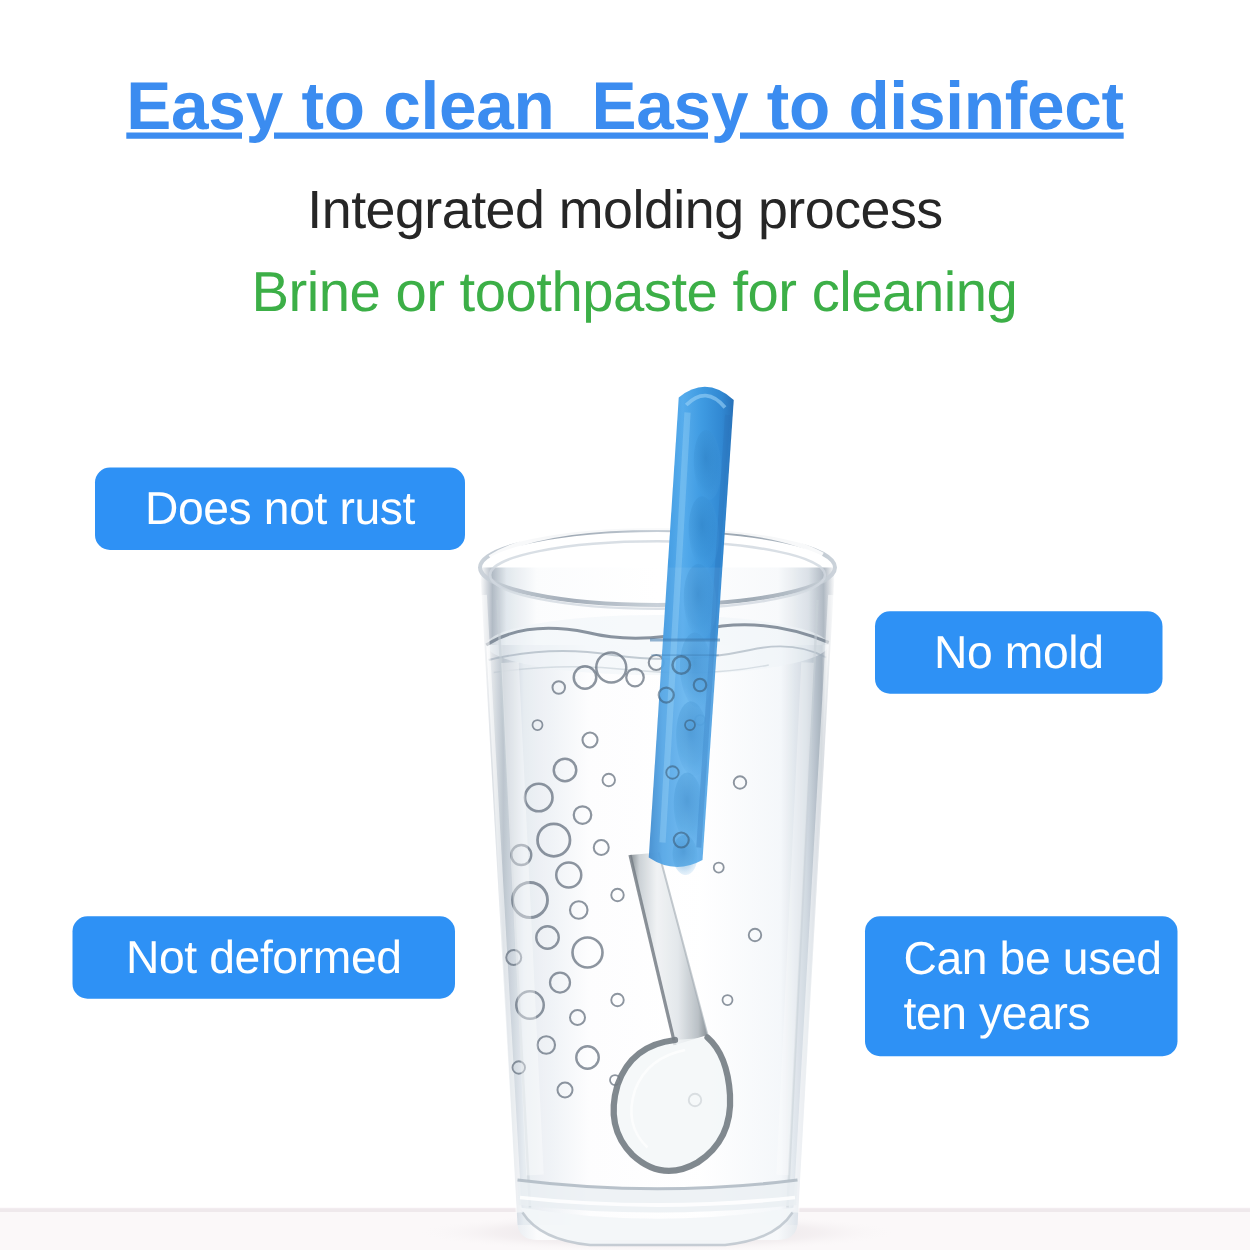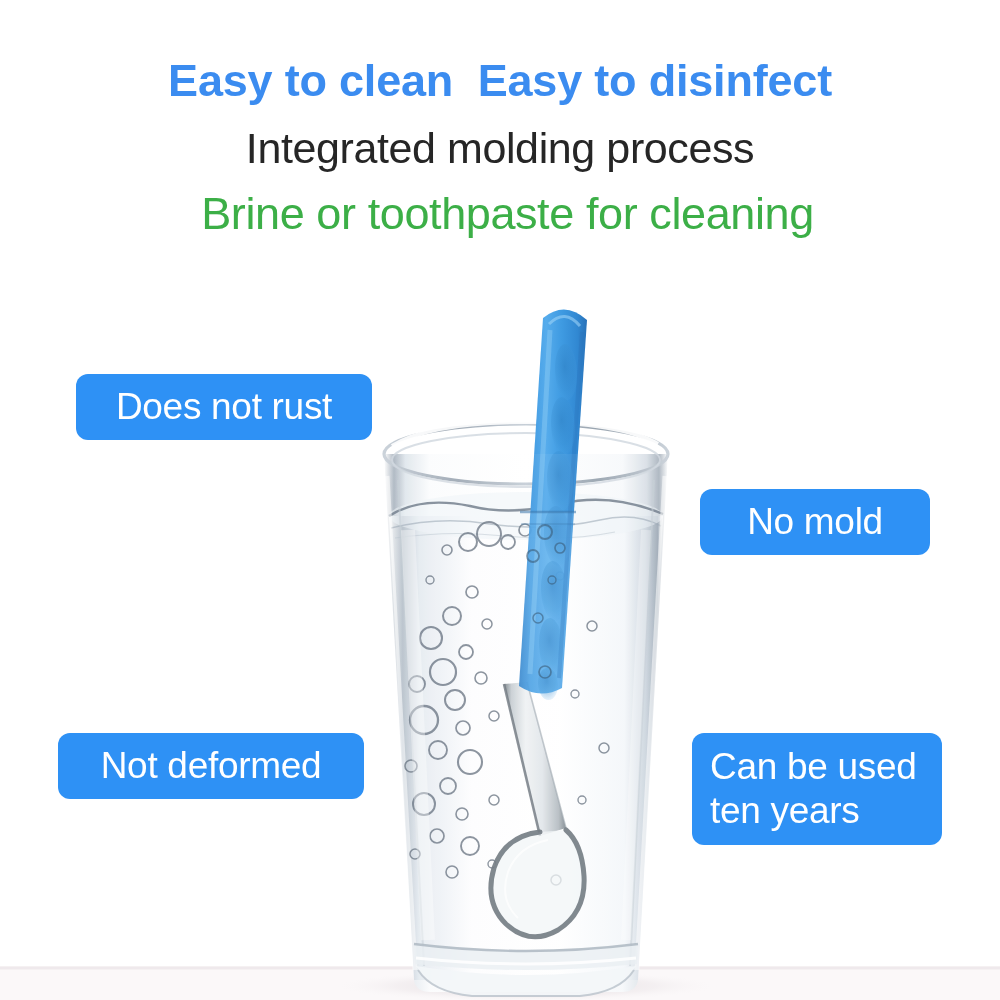--- a/index.html
+++ b/index.html
@@ -21,30 +21,31 @@
   
   .headline-block {
     position: absolute;
     left: 0;
     top: 58px;
     width: 1000px;
     text-align: center;
     line-height: 1;
   }
   .hl-line1 {
-    font-size: 45px;
+    font-size: 54px;
     font-weight: 700;
     letter-spacing: -0.2px;
     white-space: pre;
+    text-decoration: underline;
   }
   .hl-line2 {
     font-size: 43px;
     font-weight: 400;
     letter-spacing: -0.4px;
-    margin-top: 24px;
+    margin-top: 35px;
   }
   .hl-line3 {
     font-size: 45px;
     font-weight: 400;
     letter-spacing: -0.4px;
     margin-top: 21px;
   }
 
   
   .badge {
@@ -344,20 +345,20 @@
   </div>
 
   <div class="badge" id="badge-deformed" style="background-color: rgb(46, 145, 245); color: rgb(255, 255, 255);">
     <span>Not deformed</span>
   </div>
 
   <div class="badge" id="badge-mold" style="background-color: rgb(46, 145, 245); color: rgb(255, 255, 255);">
     <span>No mold</span>
   </div>
 
-  <div class="badge" id="badge-tenyears" style="background-color: rgb(46, 145, 245); color: rgb(255, 255, 255);">
+  <div class="badge" id="badge-tenyears" style="background-color: rgb(46, 145, 245); color: rgb(255, 255, 255); justify-content: center;">
     <span>
       <span class="badge-txt">Can be used</span>
       <span class="badge-txt">ten years</span>
     </span>
   </div>
 
 </div>
 
 </body></html>

